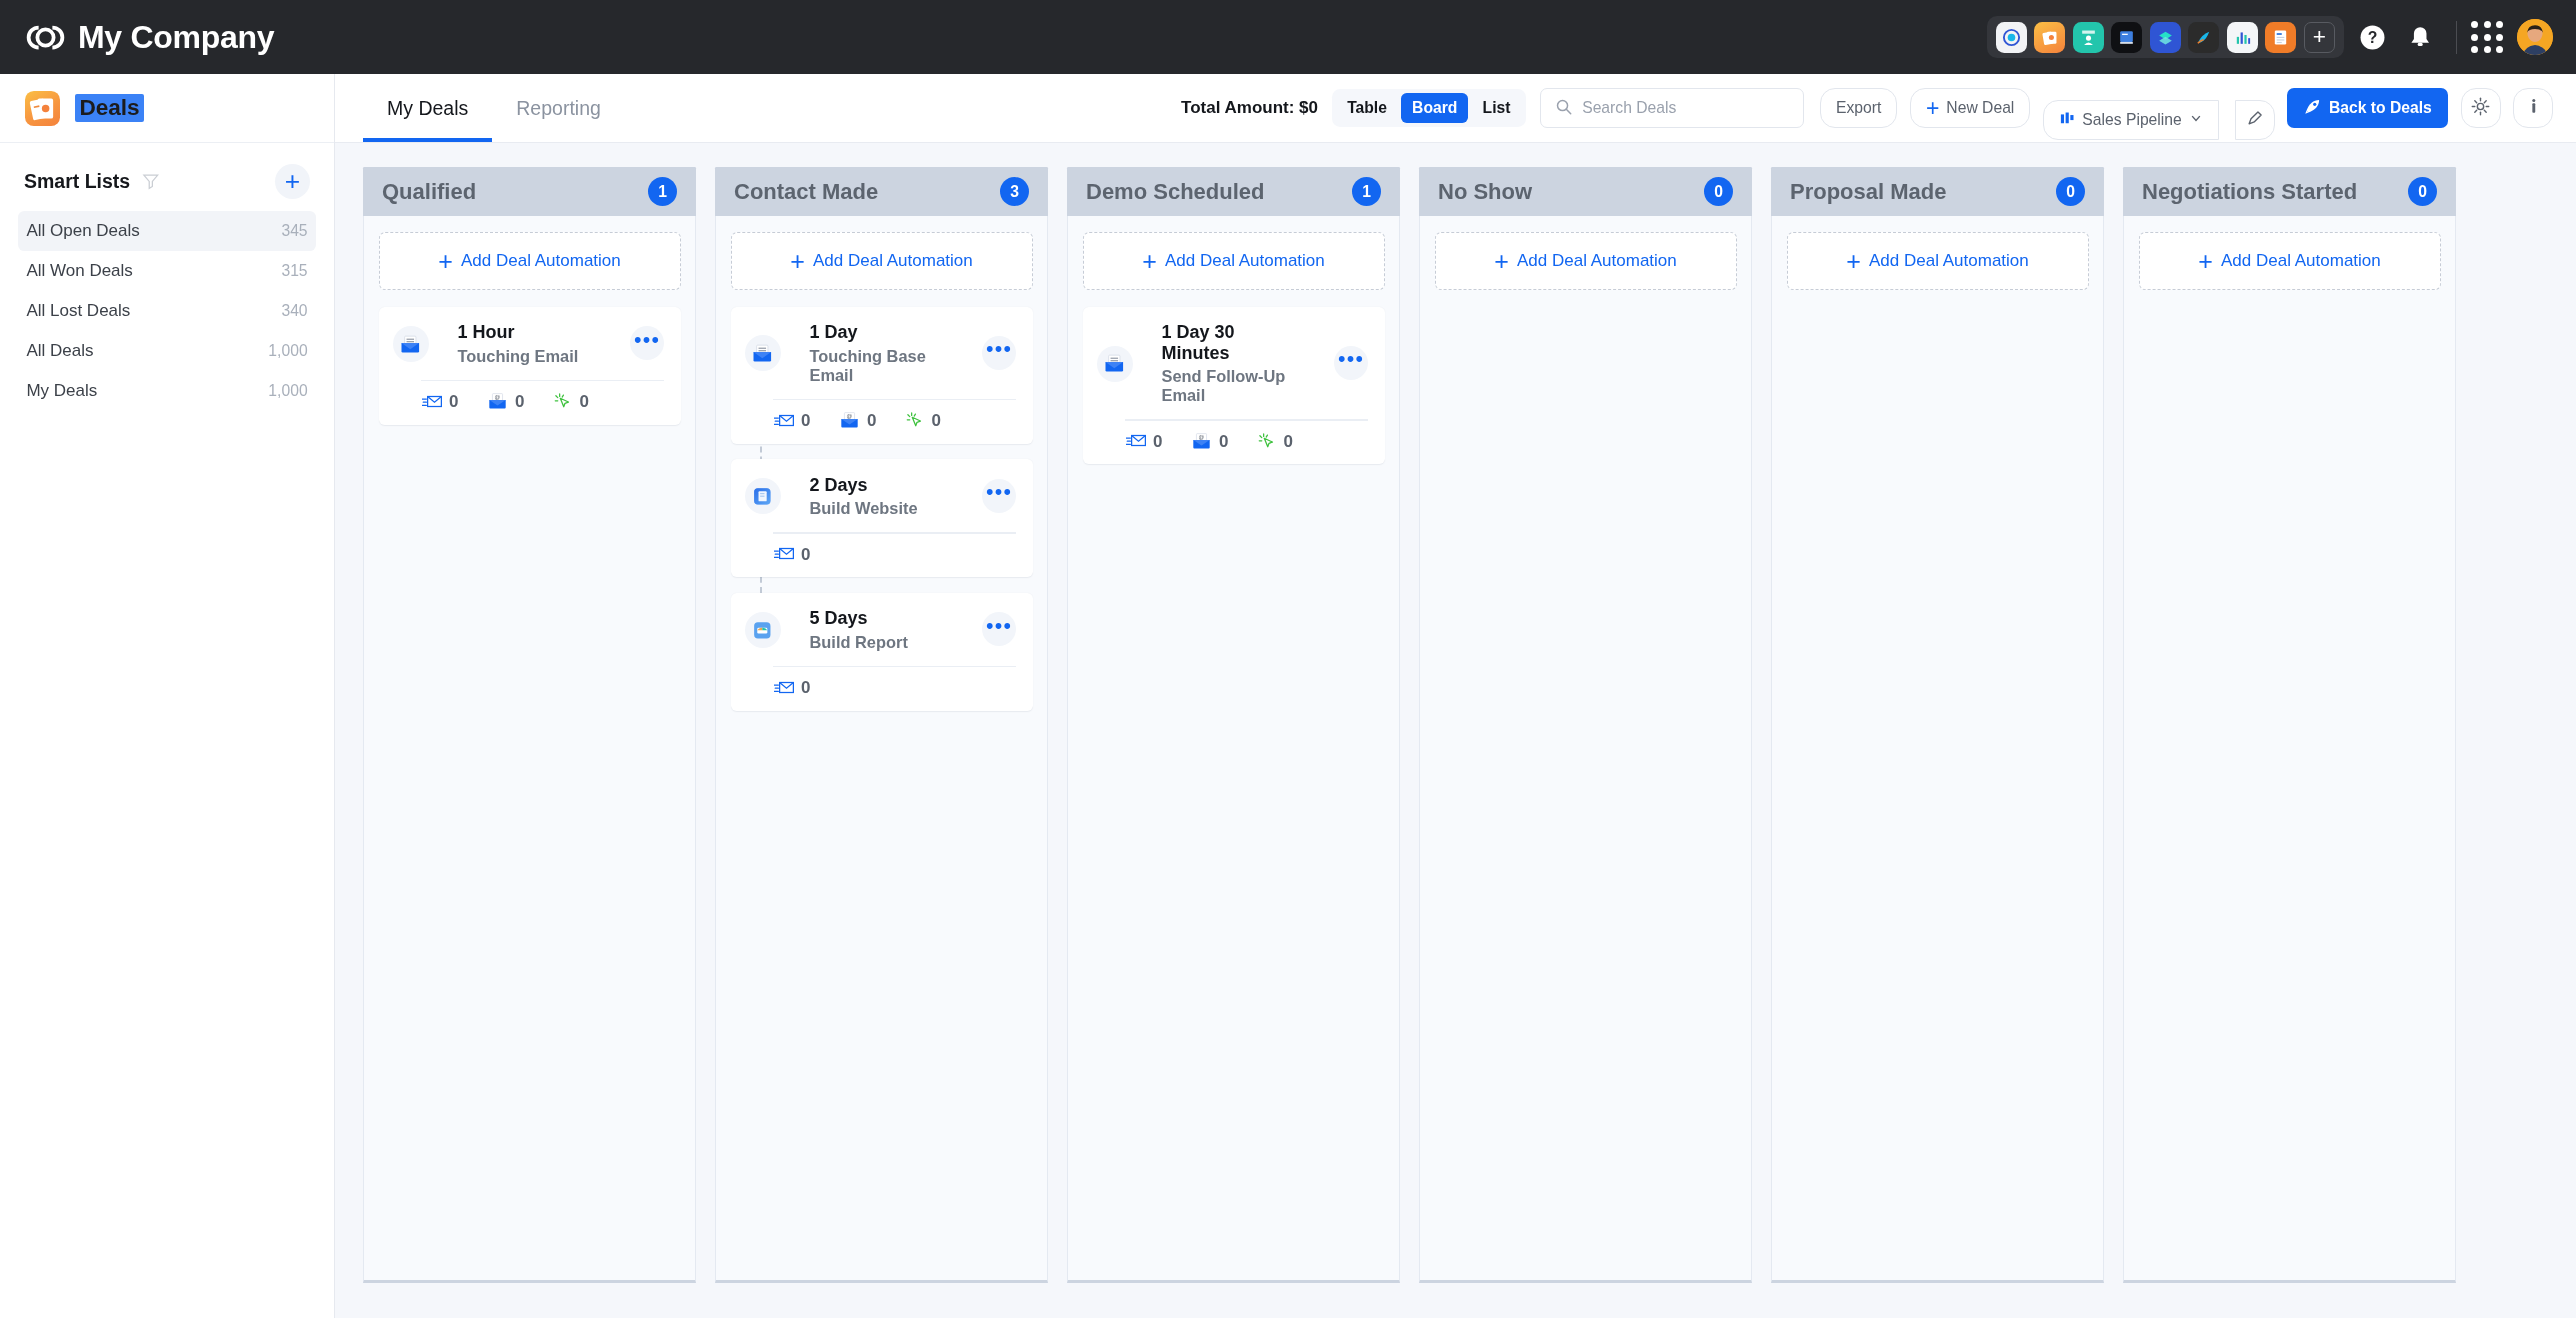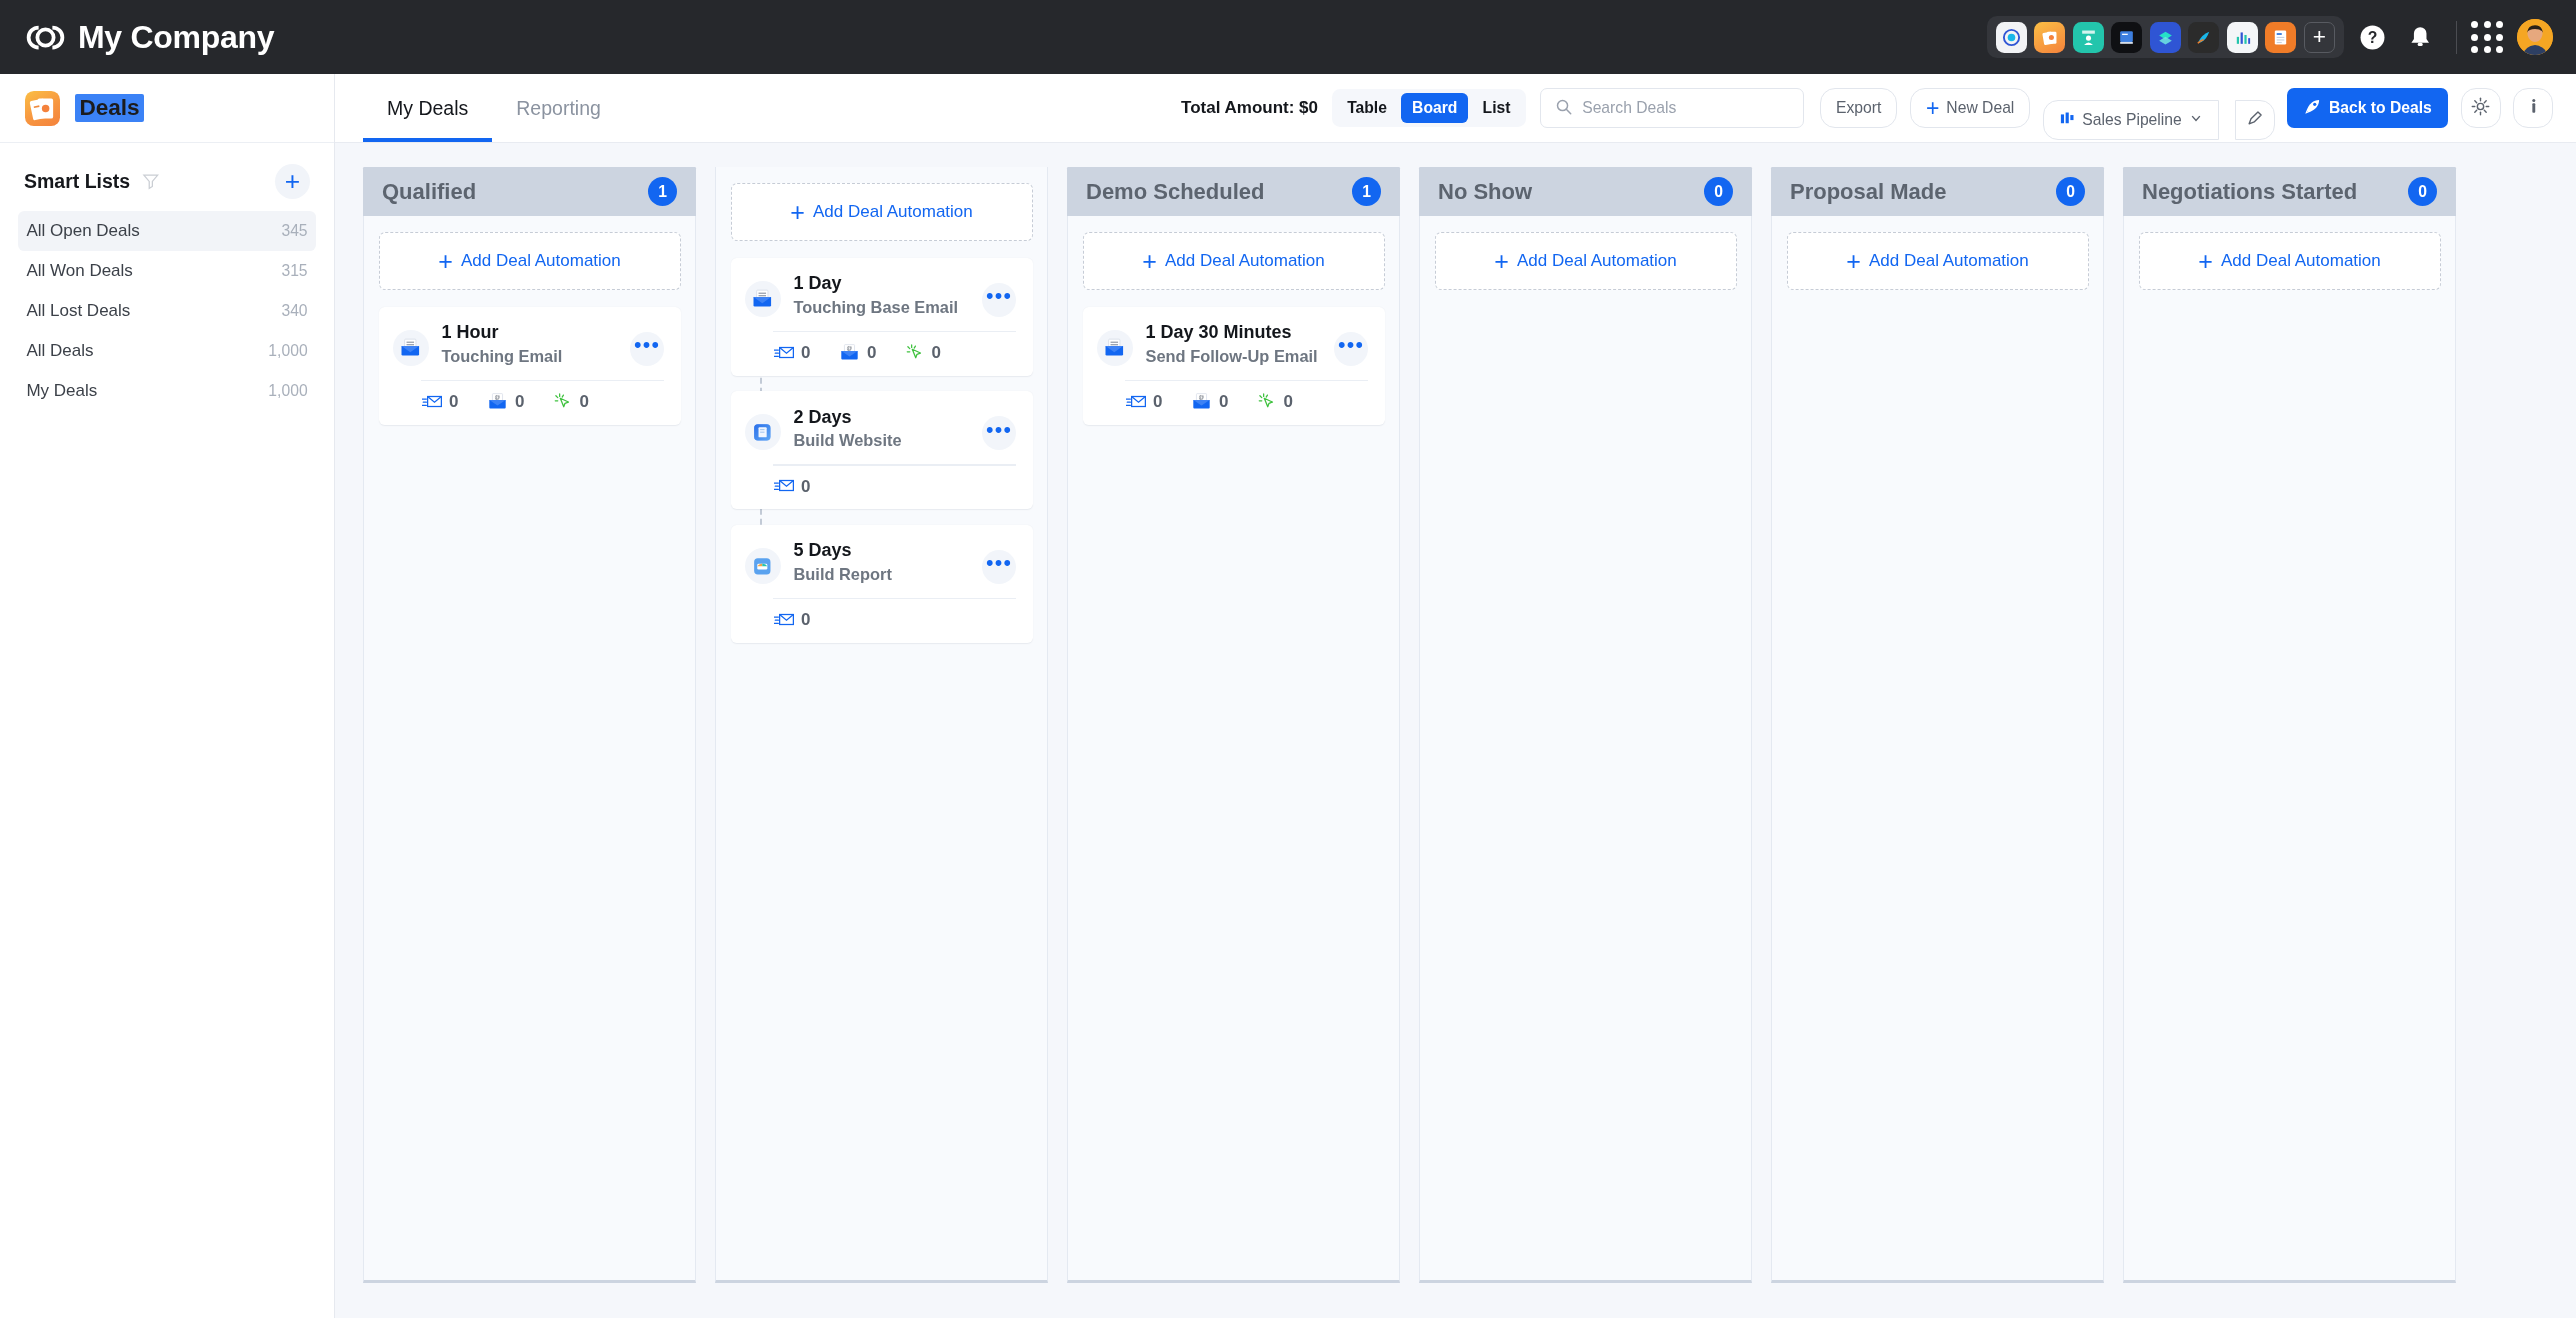--- a/index.html
+++ b/index.html
@@ -193,21 +193,21 @@
   .cards { position: relative; }
   .connector {
     position: absolute; left: 29px; top: 29px; bottom: 0; width: 0;
     border-left: 2.5px dashed #c2cad6; z-index: 0;
   }
   .card {
     background: #fff; border-radius: 5.7px; padding: 14px 16.4px 12.6px 14px;
     margin-bottom: 15.7px; position: relative; z-index: 1;
     box-shadow: 0 0.6px 1.3px rgba(20,30,60,.07);
   }
-  .card-top { display: flex; align-items: flex-end; gap: 13px; }
+  .card-top { display: flex; align-items: center; gap: 29px; }
   .card-ico {
     width: 36px; height: 36px; border-radius: 50%; background: #f2f5fa;
     display: flex; align-items: center; justify-content: center; flex: none;
     margin-top: 1.3px;
   }
   .card-txt { flex: 1; min-width: 0; padding-top: 1.3px; }
   .card-title { font-size: 18px; font-weight: bold; color: #14171c; line-height: 1.15; }
   .card-sub { font-size: 16.4px; font-weight: bold; color: #6e7681; margin-top: 3.8px; }
   .card-menu {
     width: 34px; height: 34px; border-radius: 50%; background: #f2f5fa;
@@ -547,20 +547,24 @@
                   </span>
                   <span class="stat-val">0</span>
                 </span>
               </div>
             </article>
           </div>
         </div>
       </section>
 
       <section class="column">
+        <div class="col-head">
+          <span class="col-title">Contact Made</span>
+          <span class="col-badge">3</span>
+        </div>
         <div class="col-body">
           <div class="add-auto">
             <span class="pl">+</span>
             <span>Add Deal Automation</span>
           </div>
           <div class="cards">
             <div class="connector" style="bottom:88px"></div>
 
             <article class="card">
               <div class="card-top">

